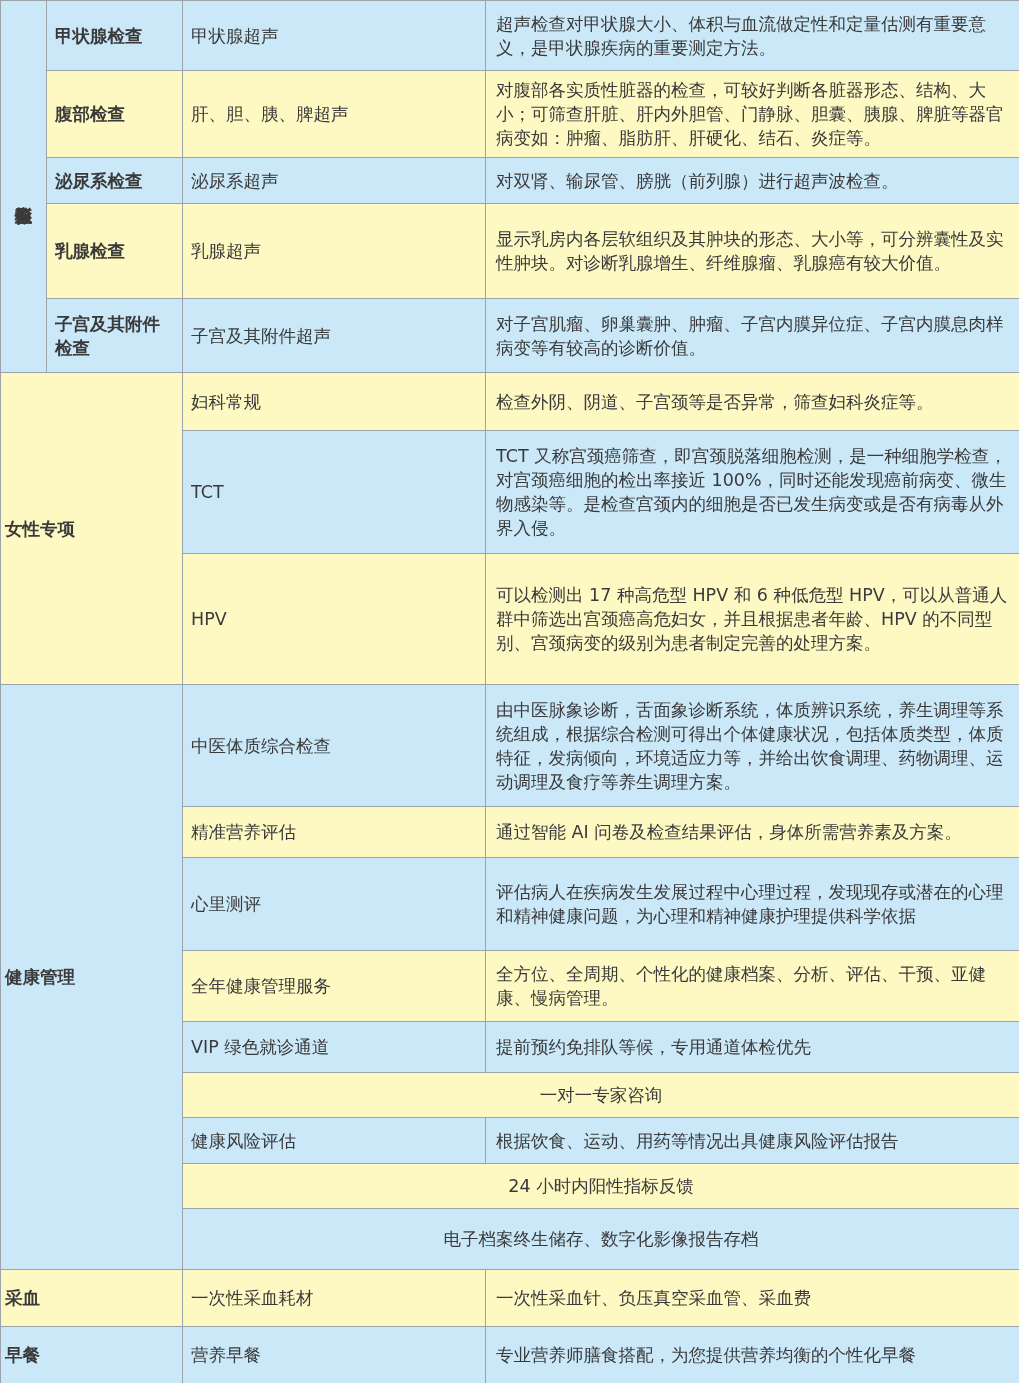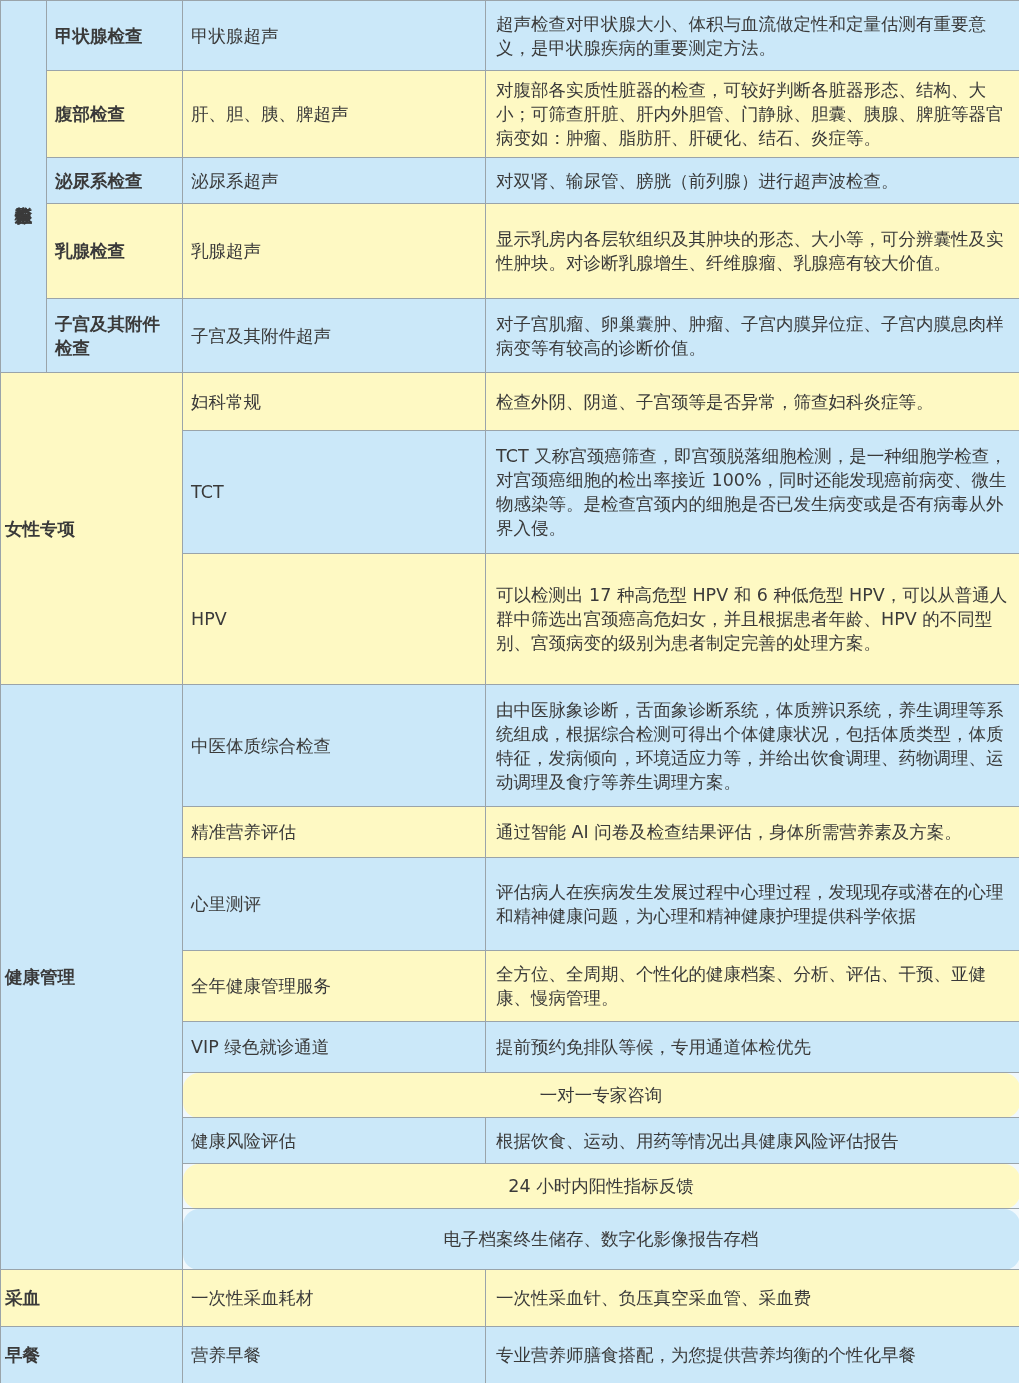--- a/index.html
+++ b/index.html
@@ -5,21 +5,21 @@
   html, body { margin:0; padding:0; }
   body { width:1019px; height:1383px; background:#f0f8fd; font-family:"DejaVu Sans","Liberation Sans",sans-serif; color:#3a3a3a; overflow:hidden; }
   table { border-collapse:collapse; table-layout:fixed; width:1019px; }
   td { border:1.5px solid #9aa4aa; padding:0 8px; font-size:17.5px; line-height:24px; vertical-align:middle; }
   .b { background:#cbe8f9; }
   .w { background:#fef9c3; }
   .cat { font-weight:bold; text-align:left; padding:16px 4px;margin-top:26px; }
   .vert { font-weight:bold; text-align:center; padding:0; width:44px; line-height:24px; }
   .vert span { display:block; }
   .sub { font-weight:bold; }
-  .center { text-align:center;border-radius:16px; }
+  .center { text-align:center; }
   .desc { padding:0 10px; }
   .price { height:40px; background:#0a9fe6; color:#ffffff; font-weight:bold; font-size:25px; text-align:center; line-height:40px; border:1.5px solid #6a8da0; }
 </style>
 </head>
 <body>
 
 <table>
   <colgroup>
     <col style="width:46px">
       <col style="width:136px">

